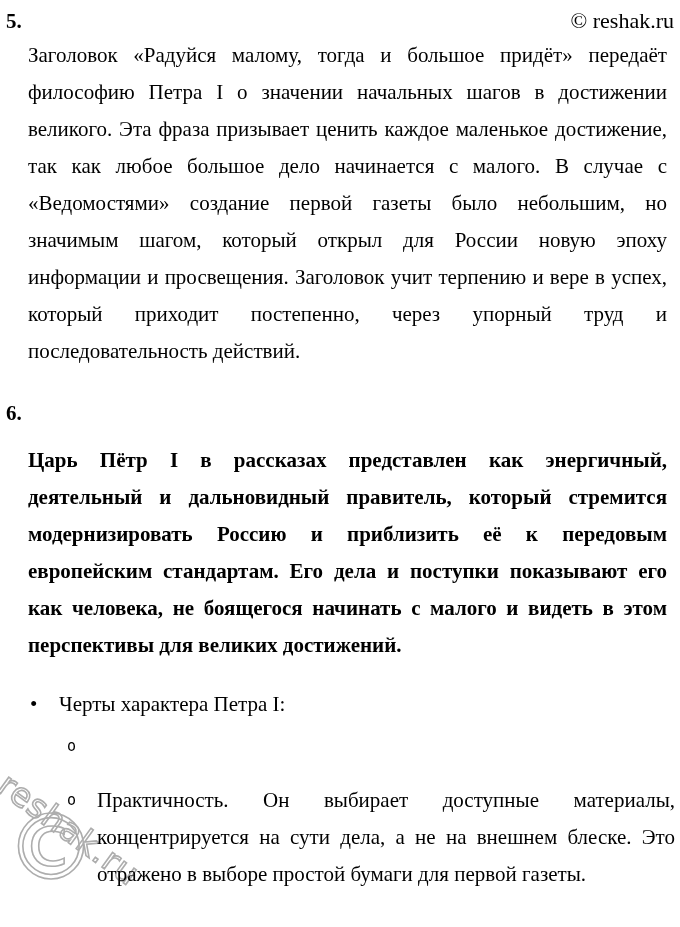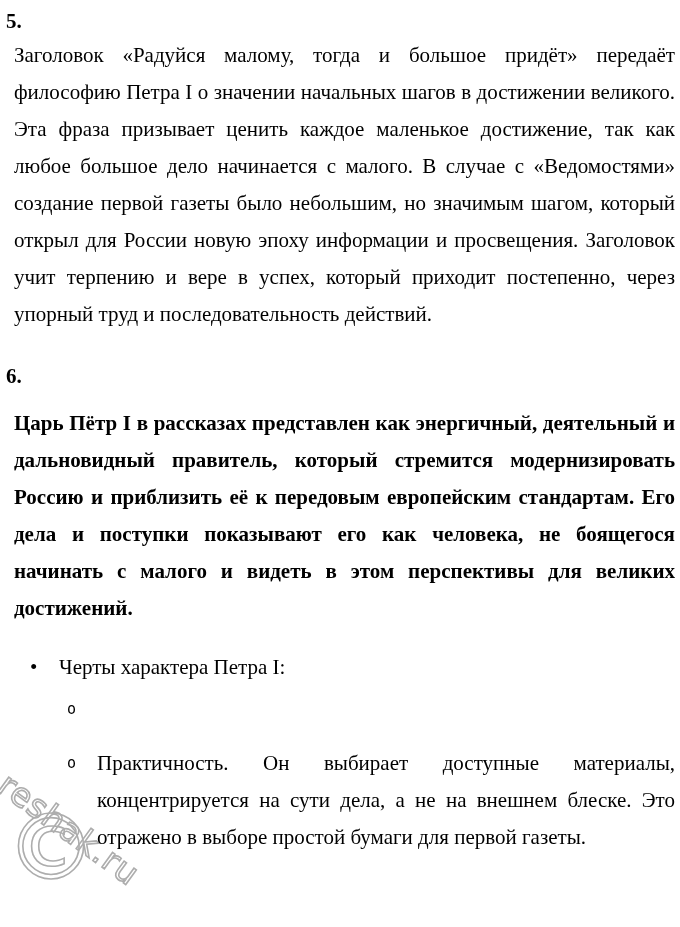--- a/index.html
+++ b/index.html
@@ -19,22 +19,22 @@
     display: flex;
     justify-content: space-between;
     align-items: flex-start;
     padding: 8px 6px 0 6px;
     line-height: 26px;
   }
   .qnum { font-weight: bold; }
   .copyright { font-size: 22px; }
 
   p.para {
-    margin: 0;
-    padding: 0 5px 0 14px;
+    margin: 8px;
+    padding: 0 5px 0 20px;
     text-align: justify;
     line-height: 37px;
   }
   #p1 { margin-top: 3px; }
 
   .section-num {
     font-weight: bold;
     padding-left: 6px;
     line-height: 26px;
     margin-top: 30px;
@@ -106,20 +106,21 @@
 
 <div class="watermark">
   <span class="wm-text">reshak.ru</span>
   <span class="wm-symbol">©</span>
 </div>
 
 <div class="content">
 
   <div class="header-row">
     <span class="qnum">5.</span>
+    <span class="copyright">© reshak.ru</span>
   </div>
 
   <p class="para" id="p1">Заголовок «Радуйся малому, тогда и большое придёт» передаёт философию Петра I о значении начальных шагов в достижении великого. Эта фраза призывает ценить каждое маленькое достижение, так как любое большое дело начинается с малого. В случае с «Ведомостями» создание первой газеты было небольшим, но значимым шагом, который открыл для России новую эпоху информации и просвещения. Заголовок учит терпению и вере в успех, который приходит постепенно, через упорный труд и последовательность действий.</p>
 
   <div class="section-num">6.</div>
 
   <p class="para" id="p2">Царь Пётр I в рассказах представлен как энергичный, деятельный и дальновидный правитель, который стремится модернизировать Россию и приблизить её к передовым европейским стандартам. Его дела и поступки показывают его как человека, не боящегося начинать с малого и видеть в этом перспективы для великих достижений.</p>
 
   <div class="bullet-row">
     <span class="b1-marker">•</span>

